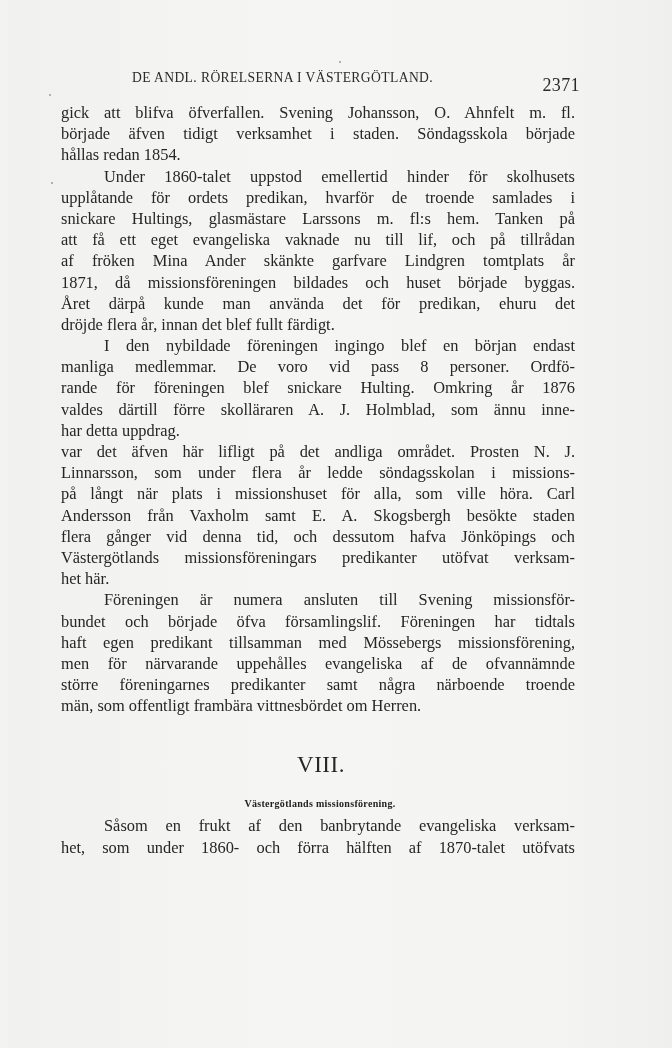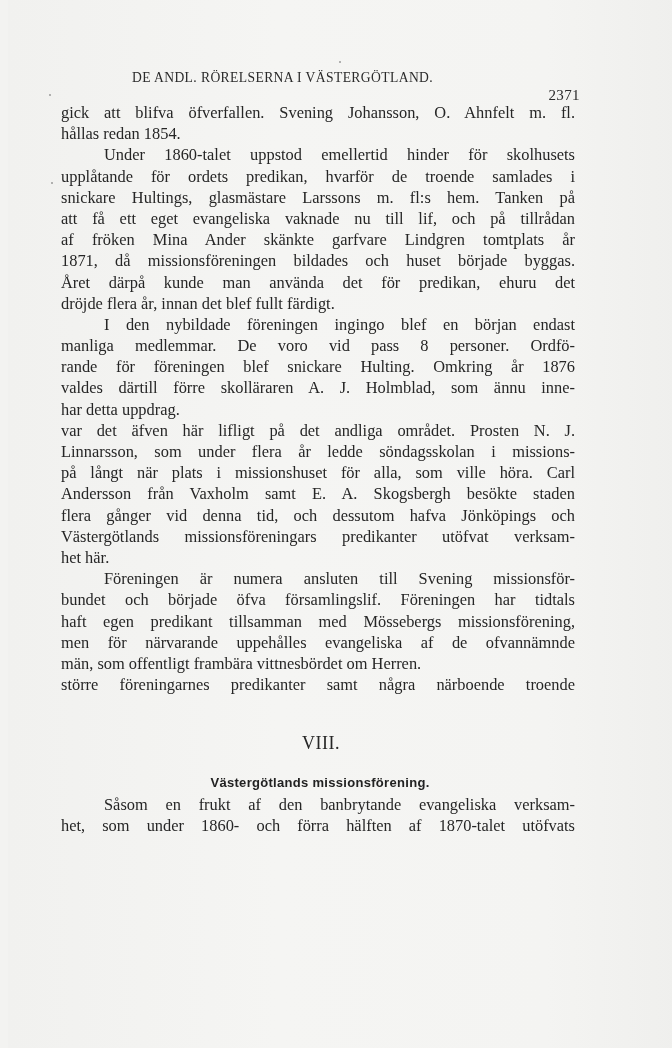--- a/index.html
+++ b/index.html
@@ -32,22 +32,22 @@
       color: #2a2a2a;
     }
     .running-head .title {
       position: absolute;
       left: 0;
       top: 0;
     }
     .running-head .page-number {
       position: absolute;
       right: 0;
-      top: 17px;
-      font-size: 15px;
+      top: 5px;
+      font-size: 18px;
     }
     .body-text {
       position: absolute;
       left: 53px;
       top: 102px;
       width: 514px;
       font-size: 16.4px;
       line-height: 21.2px;
     }
     .line {
@@ -60,32 +60,32 @@
     .line.last {
       text-align: left;
       text-align-last: left;
     }
     .line.indent {
       padding-left: 43px;
     }
     .chapter-number {
       display: block;
       text-align: center;
-      font-size: 18px;
+      font-size: 23px;
       margin-top: 38px;
       height: 22px;
       letter-spacing: 0.5px;
       padding-left: 6px;
     }
     .chapter-title {
       display: block;
       text-align: center;
-      font-family: Liberation Sans, sans-serif;
+      font-family: Liberation Serif, serif;
       font-weight: bold;
-      font-size: 13px;
+      font-size: 10px;
       margin-top: 17px;
       height: 22px;
       letter-spacing: 0.3px;
       padding-left: 4px;
       color: #222;
     }
     .speck {
       position: absolute;
       width: 2px; height: 2px;
       background: #9a9a9a;
@@ -101,20 +101,21 @@
   <span class="speck" style="left:43px; top:182px;"></span>
   <span class="speck" style="left:331px; top:61px;"></span>
 
   <div class="running-head">
     <span class="title">DE ANDL. RÖRELSERNA I VÄSTERGÖTLAND.</span>
     <span class="page-number">2371</span>
   </div>
 
   <div class="body-text">
     <span class="line">gick att blifva öfverfallen. Svening Johansson, O. Ahnfelt m. fl.</span>
+    <span class="line">började äfven tidigt verksamhet i staden. Söndagsskola började</span>
     <span class="line last">hållas redan 1854.</span>
 
     <span class="line indent">Under 1860-talet uppstod emellertid hinder för skolhusets</span>
     <span class="line">upplåtande för ordets predikan, hvarför de troende samlades i</span>
     <span class="line">snickare Hultings, glasmästare Larssons m. fl:s hem. Tanken på</span>
     <span class="line">att få ett eget evangeliska vaknade nu till lif, och på tillrådan</span>
     <span class="line">af fröken Mina Ander skänkte garfvare Lindgren tomtplats år</span>
     <span class="line">1871, då missionsföreningen bildades och huset började byggas.</span>
     <span class="line">Året därpå kunde man använda det för predikan, ehuru det</span>
     <span class="line last">dröjde flera år, innan det blef fullt färdigt.</span>
@@ -130,22 +131,22 @@
     <span class="line">på långt när plats i missionshuset för alla, som ville höra. Carl</span>
     <span class="line">Andersson från Vaxholm samt E. A. Skogsbergh besökte staden</span>
     <span class="line">flera gånger vid denna tid, och dessutom hafva Jönköpings och</span>
     <span class="line">Västergötlands missionsföreningars predikanter utöfvat verksam-</span>
     <span class="line last">het här.</span>
 
     <span class="line indent">Föreningen är numera ansluten till Svening missionsför-</span>
     <span class="line">bundet och började öfva församlingslif. Föreningen har tidtals</span>
     <span class="line">haft egen predikant tillsamman med Mössebergs missionsförening,</span>
     <span class="line">men för närvarande uppehålles evangeliska af de ofvannämnde</span>
+    <span class="line">större föreningarnes predikanter samt några närboende troende</span>
     <span class="line last">män, som offentligt frambära vittnesbördet om Herren.</span>
-    <span class="line">större föreningarnes predikanter samt några närboende troende</span>
 
     <span class="chapter-number">VIII.</span>
     <span class="chapter-title">Västergötlands missionsförening.</span>
 
     <span class="line indent">Såsom en frukt af den banbrytande evangeliska verksam-</span>
     <span class="line">het, som under 1860- och förra hälften af 1870-talet utöfvats</span>
   </div>
 </div>
 
 </body></html>

